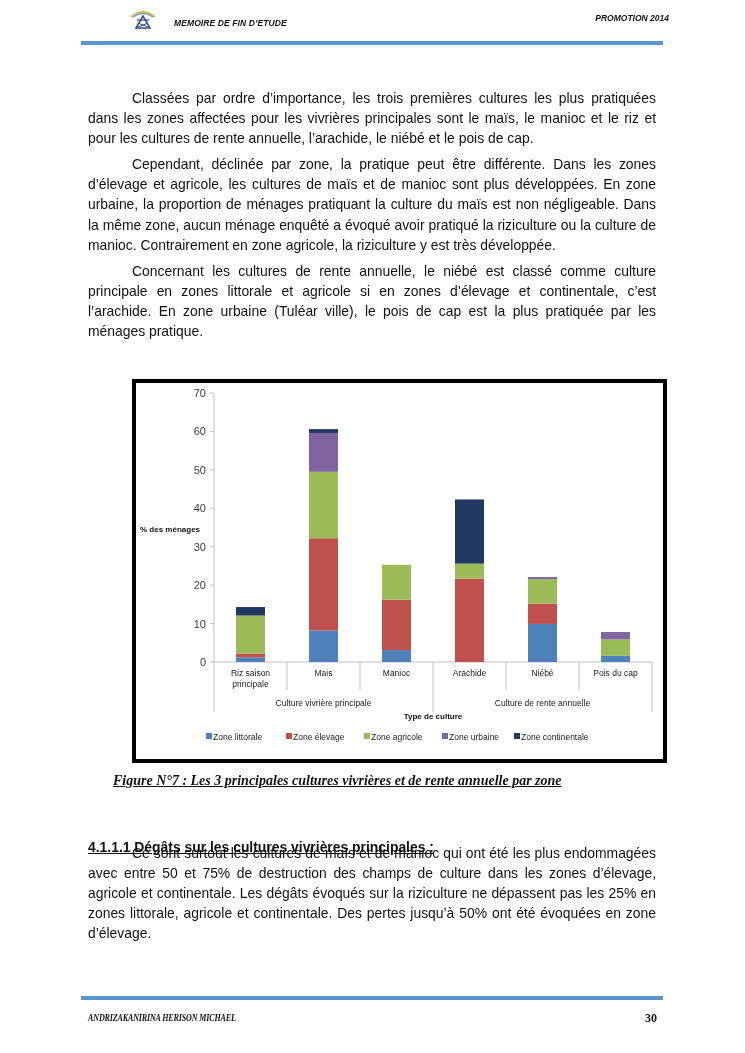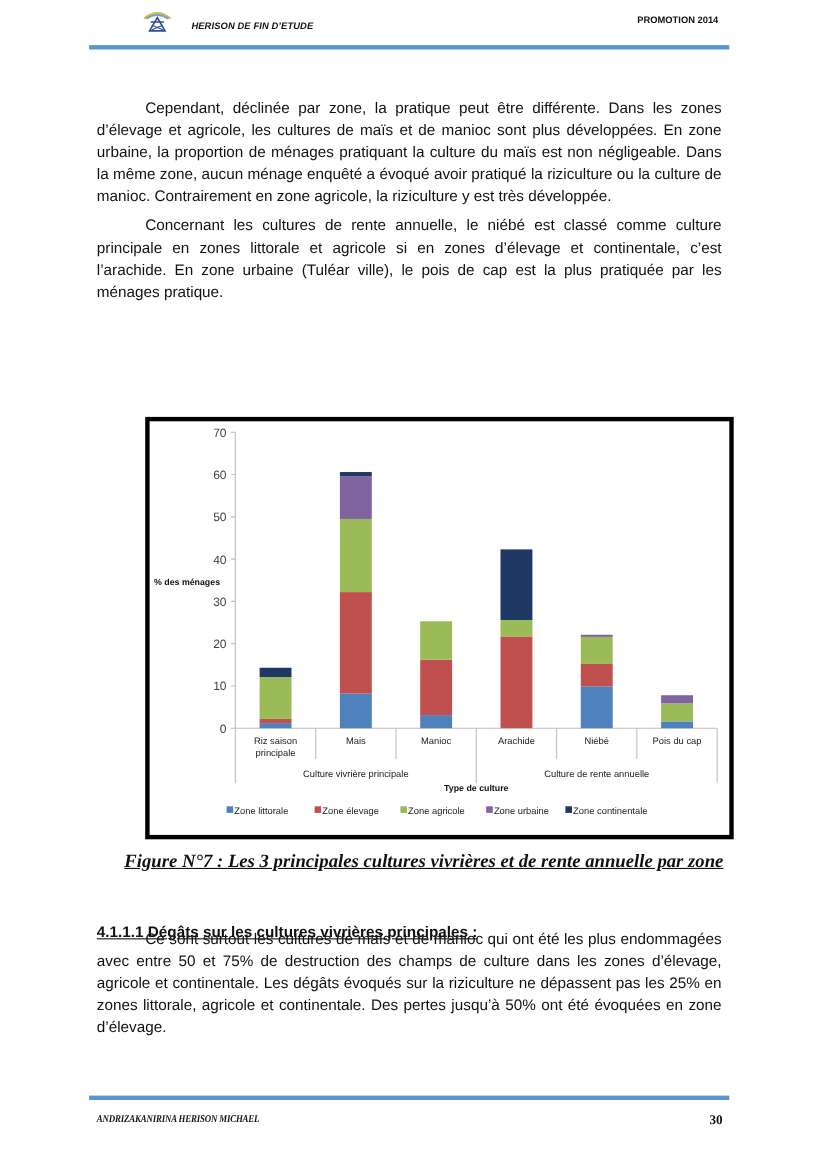--- a/index.html
+++ b/index.html
@@ -1,49 +1,50 @@
 <!DOCTYPE html>
 <html><head>
 <meta charset="utf-8">
 <style>
   html, body { margin: 0; padding: 0; background: #ffffff; }
   body { width: 745px; height: 1053px; position: relative; overflow: hidden; font-family: "Liberation Sans", sans-serif; color: #111; }
   .header-logo { position: absolute; left: 128px; top: 8px; width: 30px; height: 22px; }
   .header-left { position: absolute; left: 174px; top: 18px; font-family: "Liberation Sans", sans-serif; font-style: italic; font-weight: bold; font-size: 8.5px; color: #111; letter-spacing: 0.1px; }
-  .header-right { position: absolute; right: 92px; top: 13px; font-weight: bold; font-size: 8.5px; color: #111; text-align: right; }
+  .header-right { position: absolute; right: 76px; top: 13px; font-style: italic; font-weight: bold; font-size: 8.5px; color: #111; text-align: right; }
   .rule-top { position: absolute; left: 81px; top: 41px; width: 582px; height: 4px; background: #5b95cf; }
   .rule-bottom { position: absolute; left: 81px; top: 996px; width: 582px; height: 4px; background: #5b95cf; }
   .footer-left { position: absolute; left: 88px; top: 1013px; font-family: "Liberation Serif", serif; font-style: italic; font-weight: bold; font-size: 9.5px; letter-spacing: -0.2px; transform: scaleX(0.85); transform-origin: left; }
   .footer-right { position: absolute; right: 88px; top: 1011px; font-family: "Liberation Serif", serif; font-weight: bold; font-size: 12px; }
   .body-text { position: absolute; left: 88px; width: 568px; font-size: 13.9px; line-height: 20.1px; text-align: justify; }
   .body-text p { margin: 0 0 6px 0; text-indent: 44px; }
   .p1 { top: 88px; }
   .chart-frame { position: absolute; left: 132px; top: 379px; width: 527px; height: 376px; border: 4px solid #000; background: #fff; }
   .chart-frame svg { position: absolute; left: 0; top: 0; }
-  .caption { position: absolute; left: 113px; top: 773px; font-family: "Liberation Serif", serif; font-style: italic; font-weight: bold; font-size: 17px; text-decoration: underline; white-space: nowrap; }
+  .caption { position: absolute; left: 113px; top: 773px; font-family: "Liberation Serif", serif; font-style: italic; font-weight: bold; font-size: 14px; text-decoration: underline; white-space: nowrap; }
   .section-heading { position: absolute; left: 88px; top: 800px; font-weight: bold; font-size: 13.9px; text-decoration: underline; white-space: nowrap; margin-top: 39px; }
   .p2 { top: 827px; margin-top: 16px; }
 </style>
 </head>
 <body>
 
 <div class="header-logo">
   <svg width="30" height="22" viewBox="0 0 30 22">
     <path d="M3 9 Q15 -1 27 9" fill="none" stroke="#d9b84a" stroke-width="2"></path>
     <path d="M5 9 Q15 2 25 9" fill="none" stroke="#6aa0d6" stroke-width="1.5"></path>
     <path d="M8 20 L15 8 L22 20 Z" fill="none" stroke="#2b4f8a" stroke-width="1.5"></path>
     <path d="M9 12 L21 12" stroke="#2b4f8a" stroke-width="1.2"></path>
     <path d="M10 15 L20 19 M20 15 L10 19" stroke="#2b4f8a" stroke-width="1"></path>
   </svg>
 </div>
-<div class="header-left">HERISON DE FIN D’ETUDE</div>
+<div class="header-left">MEMOIRE DE FIN D’ETUDE</div>
 <div class="header-right">PROMOTION 2014</div>
 <div class="rule-top"></div>
 
 <div class="body-text p1">
+  <p>Classées par ordre d’importance, les trois premières cultures les plus pratiquées dans les zones affectées pour les vivrières principales sont le maïs, le manioc et le riz et pour les cultures de rente annuelle, l’arachide, le niébé et le pois de cap.</p>
   <p>Cependant, déclinée par zone, la pratique peut être différente. Dans les zones d’élevage et agricole, les cultures de maïs et de manioc sont plus développées. En zone urbaine, la proportion de ménages pratiquant la culture du maïs est non négligeable. Dans la même zone, aucun ménage enquêté a évoqué avoir pratiqué la riziculture ou la culture de manioc. Contrairement en zone agricole, la riziculture y est très développée.</p>
   <p>Concernant les cultures de rente annuelle, le niébé est classé comme culture principale en zones littorale et agricole si en zones d’élevage et continentale, c’est l’arachide. En zone urbaine (Tuléar ville), le pois de cap est la plus pratiquée par les ménages pratique.</p>
 </div>
 
 <div class="chart-frame">
   <svg id="chart-svg" width="527" height="376" xmlns="http://www.w3.org/2000/svg">
       <line x1="78" y1="10" x2="78" y2="279" stroke="#bfbfbf" stroke-width="1"></line>
       <line x1="74" y1="279" x2="78" y2="279" stroke="#bfbfbf" stroke-width="1"></line>
       <text x="70" y="283" text-anchor="end" font-size="11" fill="#404040" font-family="&quot;Liberation Sans&quot;, sans-serif">0</text>
       <line x1="74" y1="240.57142857142858" x2="78" y2="240.57142857142858" stroke="#bfbfbf" stroke-width="1"></line>

